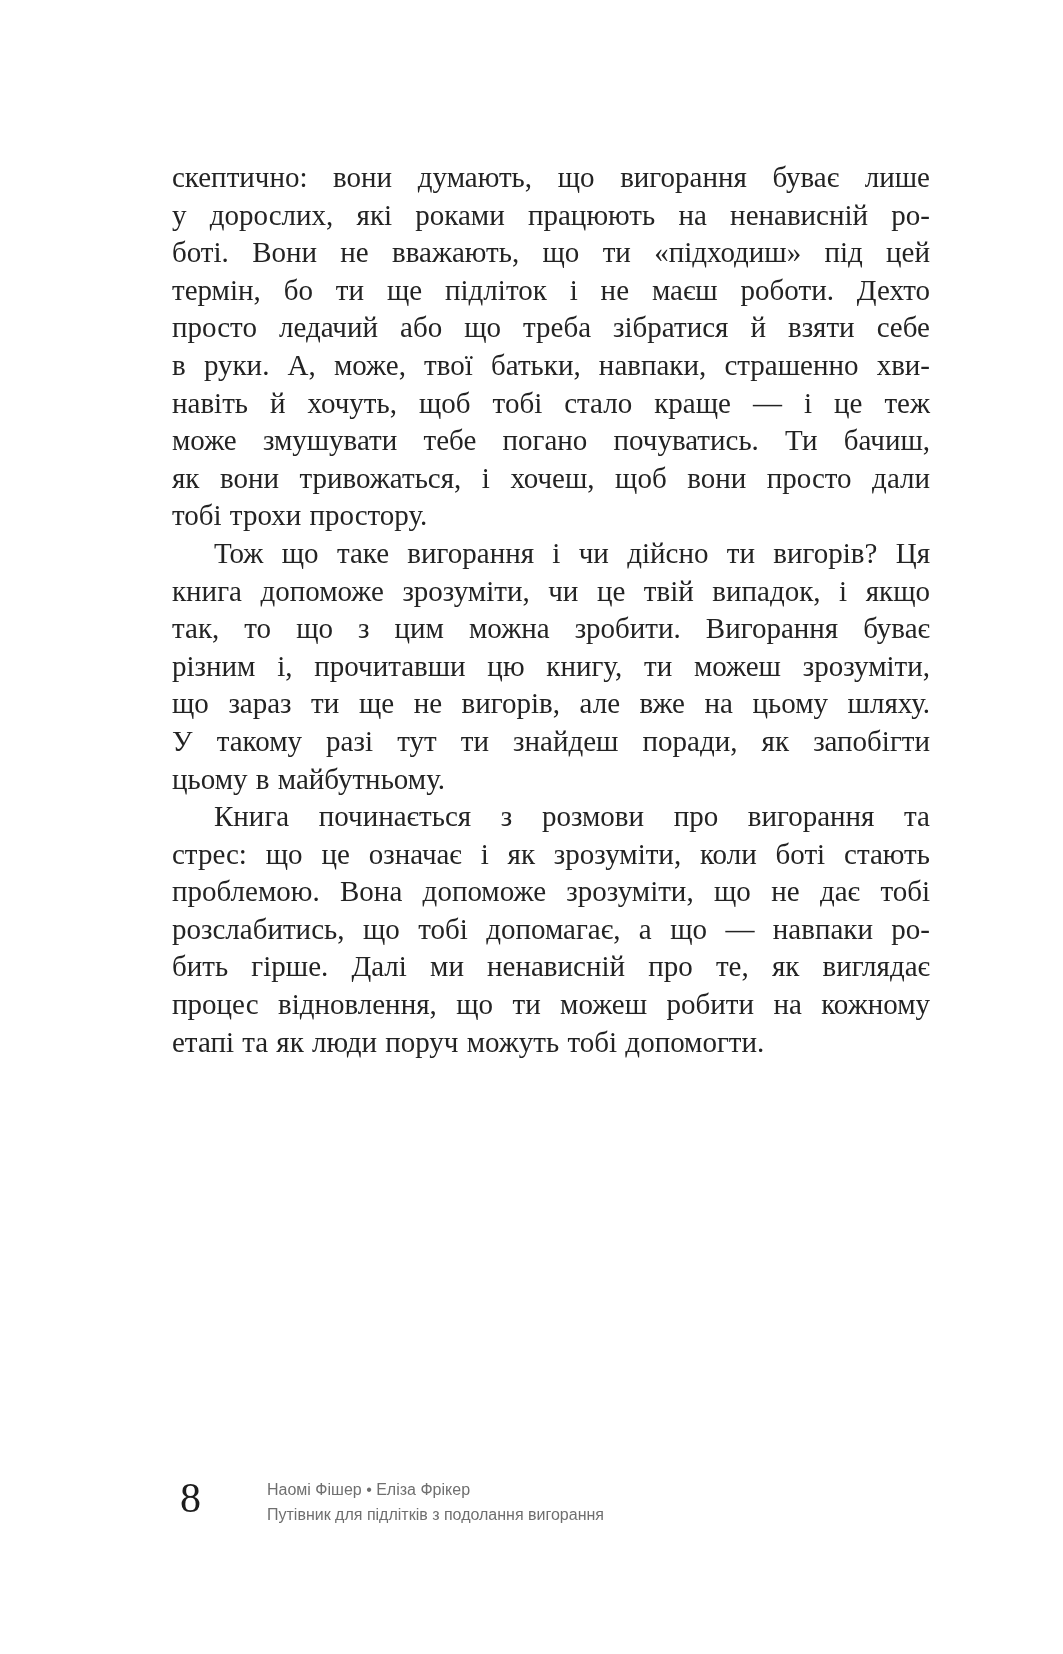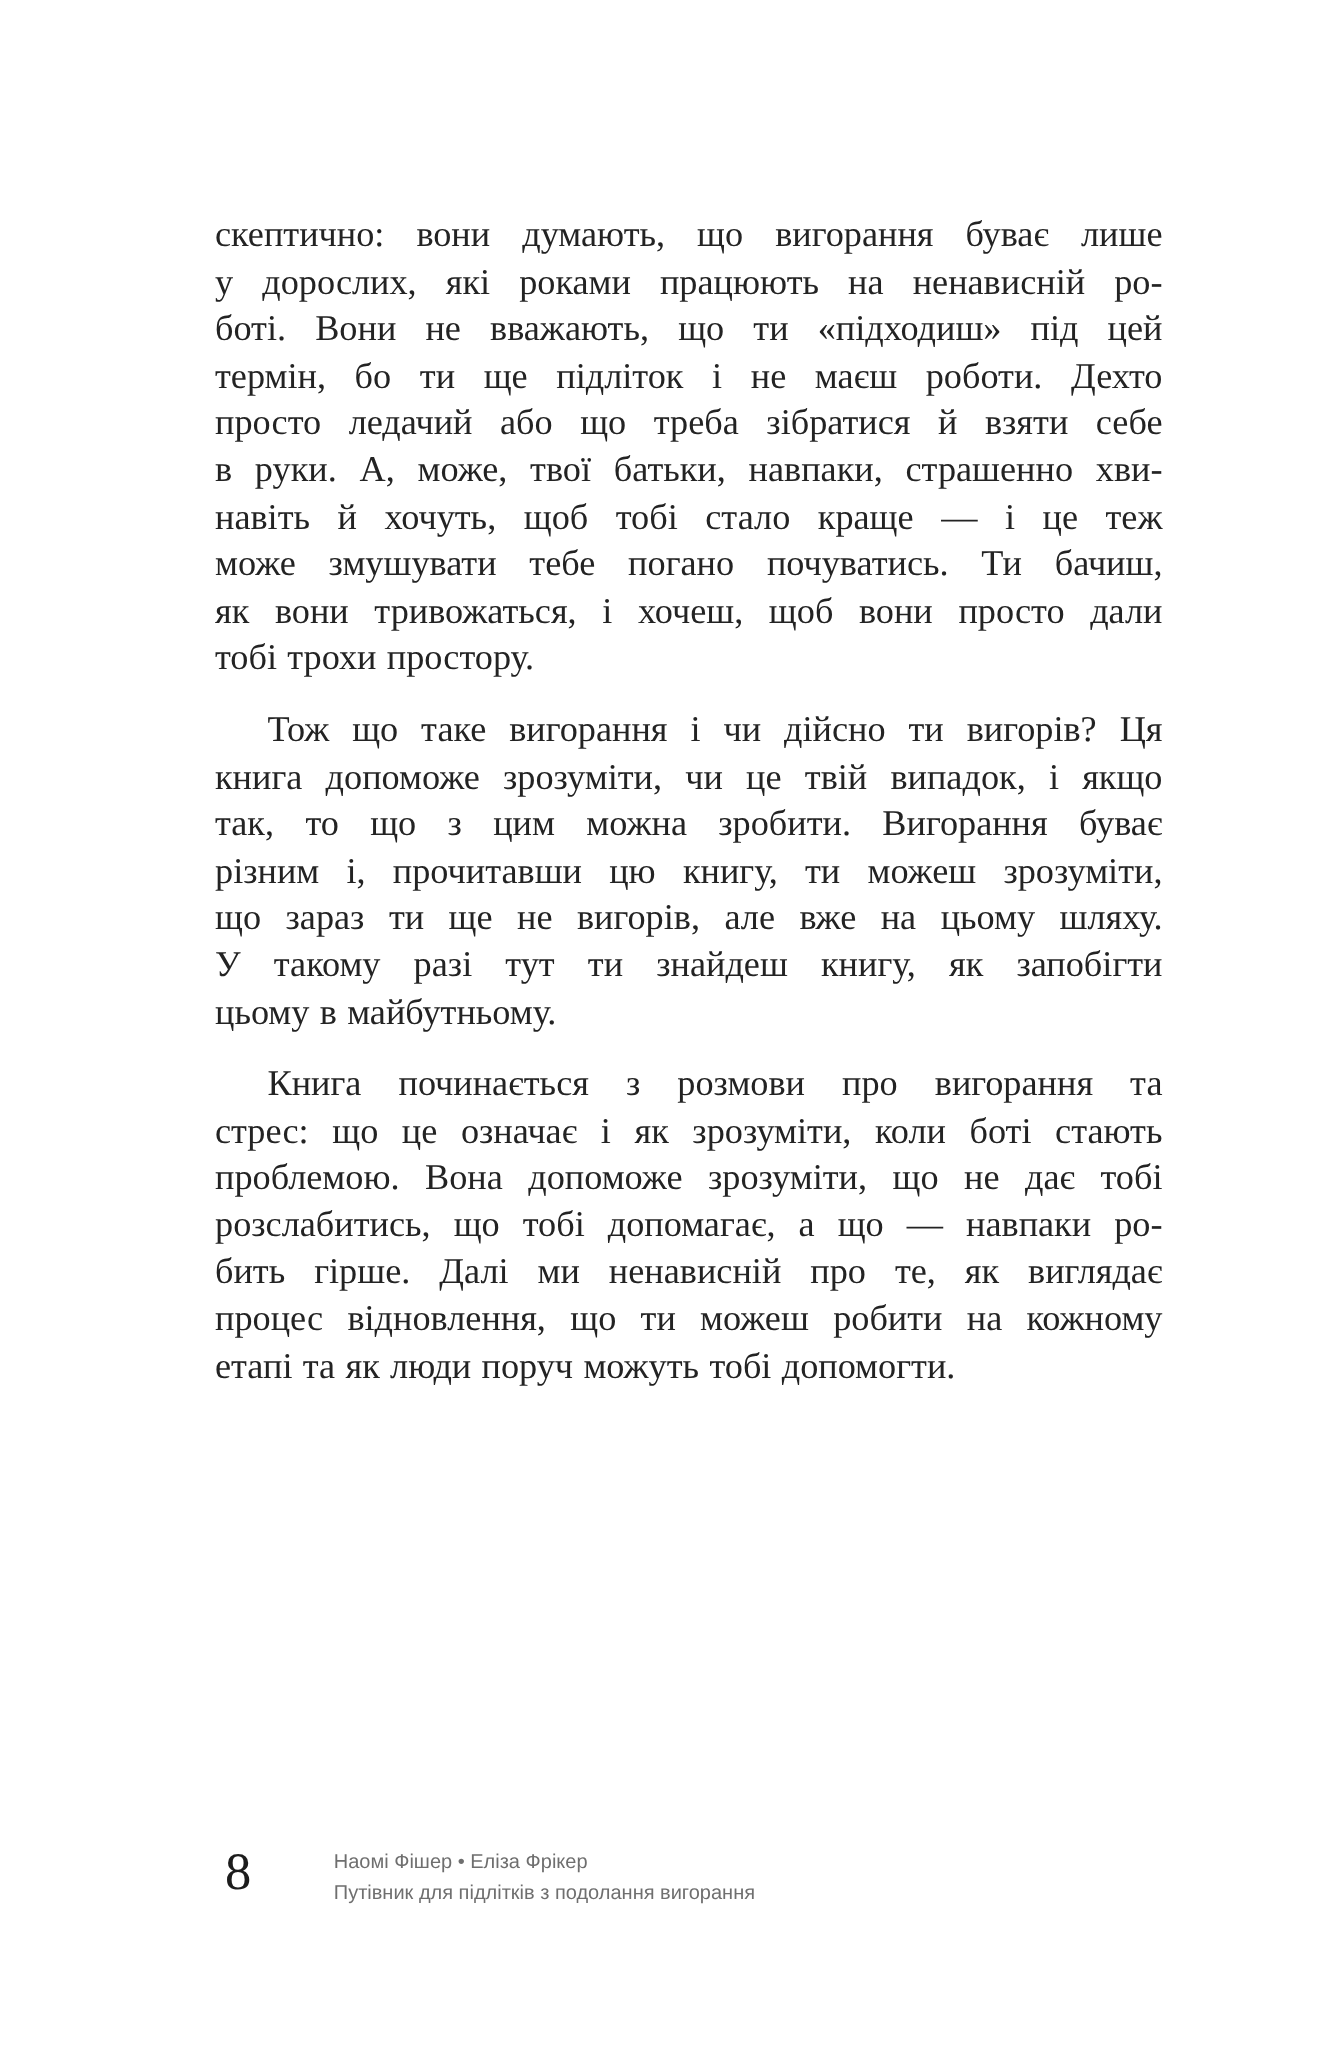--- a/index.html
+++ b/index.html
@@ -14,38 +14,37 @@
     overflow: hidden;
     font-family: "Liberation Serif", serif;
   }
   .page {
     position: absolute;
     inset: 0;
   }
   .text-block {
     position: absolute;
     left: 172px;
-    top: 170px;
+    top: 159px;
     width: 758px;
     color: #232323;
     font-size: 29px;
     line-height: 37.6px;
     font-family: "Liberation Serif", serif;
   }
   .line {
     text-align: justify;
     text-align-last: justify;
     word-spacing: 1px;
   }
   .line-last {
     text-align-last: left;
   }
   .line-indent {
     text-indent: 42px;
-    margin-top: 20px;
   }
   .footer {
     position: absolute;
     left: 0;
     top: 0;
     width: 1063px;
     height: 0;
   }
   .page-number {
     position: absolute;
@@ -80,21 +79,21 @@
       <div class="line">в руки. А, може, твої батьки, навпаки, страшенно хви-</div>
       <div class="line">навіть й хочуть, щоб тобі стало краще — і це теж</div>
       <div class="line">може змушувати тебе погано почуватись. Ти бачиш,</div>
       <div class="line">як вони тривожаться, і хочеш, щоб вони просто дали</div>
       <div class="line line-last">тобі трохи простору.</div>
       <div class="line line-indent">Тож що таке вигорання і чи дійсно ти вигорів? Ця</div>
       <div class="line">книга допоможе зрозуміти, чи це твій випадок, і якщо</div>
       <div class="line">так, то що з цим можна зробити. Вигорання буває</div>
       <div class="line">різним і, прочитавши цю книгу, ти можеш зрозуміти,</div>
       <div class="line">що зараз ти ще не вигорів, але вже на цьому шляху.</div>
-      <div class="line">У такому разі тут ти знайдеш книгу, як запобігти</div>
+      <div class="line">У такому разі тут ти знайдеш поради, як запобігти</div>
       <div class="line line-last">цьому в майбутньому.</div>
       <div class="line line-indent">Книга починається з розмови про вигорання та</div>
       <div class="line">стрес: що це означає і як зрозуміти, коли боті стають</div>
       <div class="line">проблемою. Вона допоможе зрозуміти, що не дає тобі</div>
       <div class="line">розслабитись, що тобі допомагає, а що — навпаки ро-</div>
       <div class="line">бить гірше. Далі ми ненависній про те, як виглядає</div>
       <div class="line">процес відновлення, що ти можеш робити на кожному</div>
       <div class="line line-last">етапі та як люди поруч можуть тобі допомогти.</div>
     </div>
 

